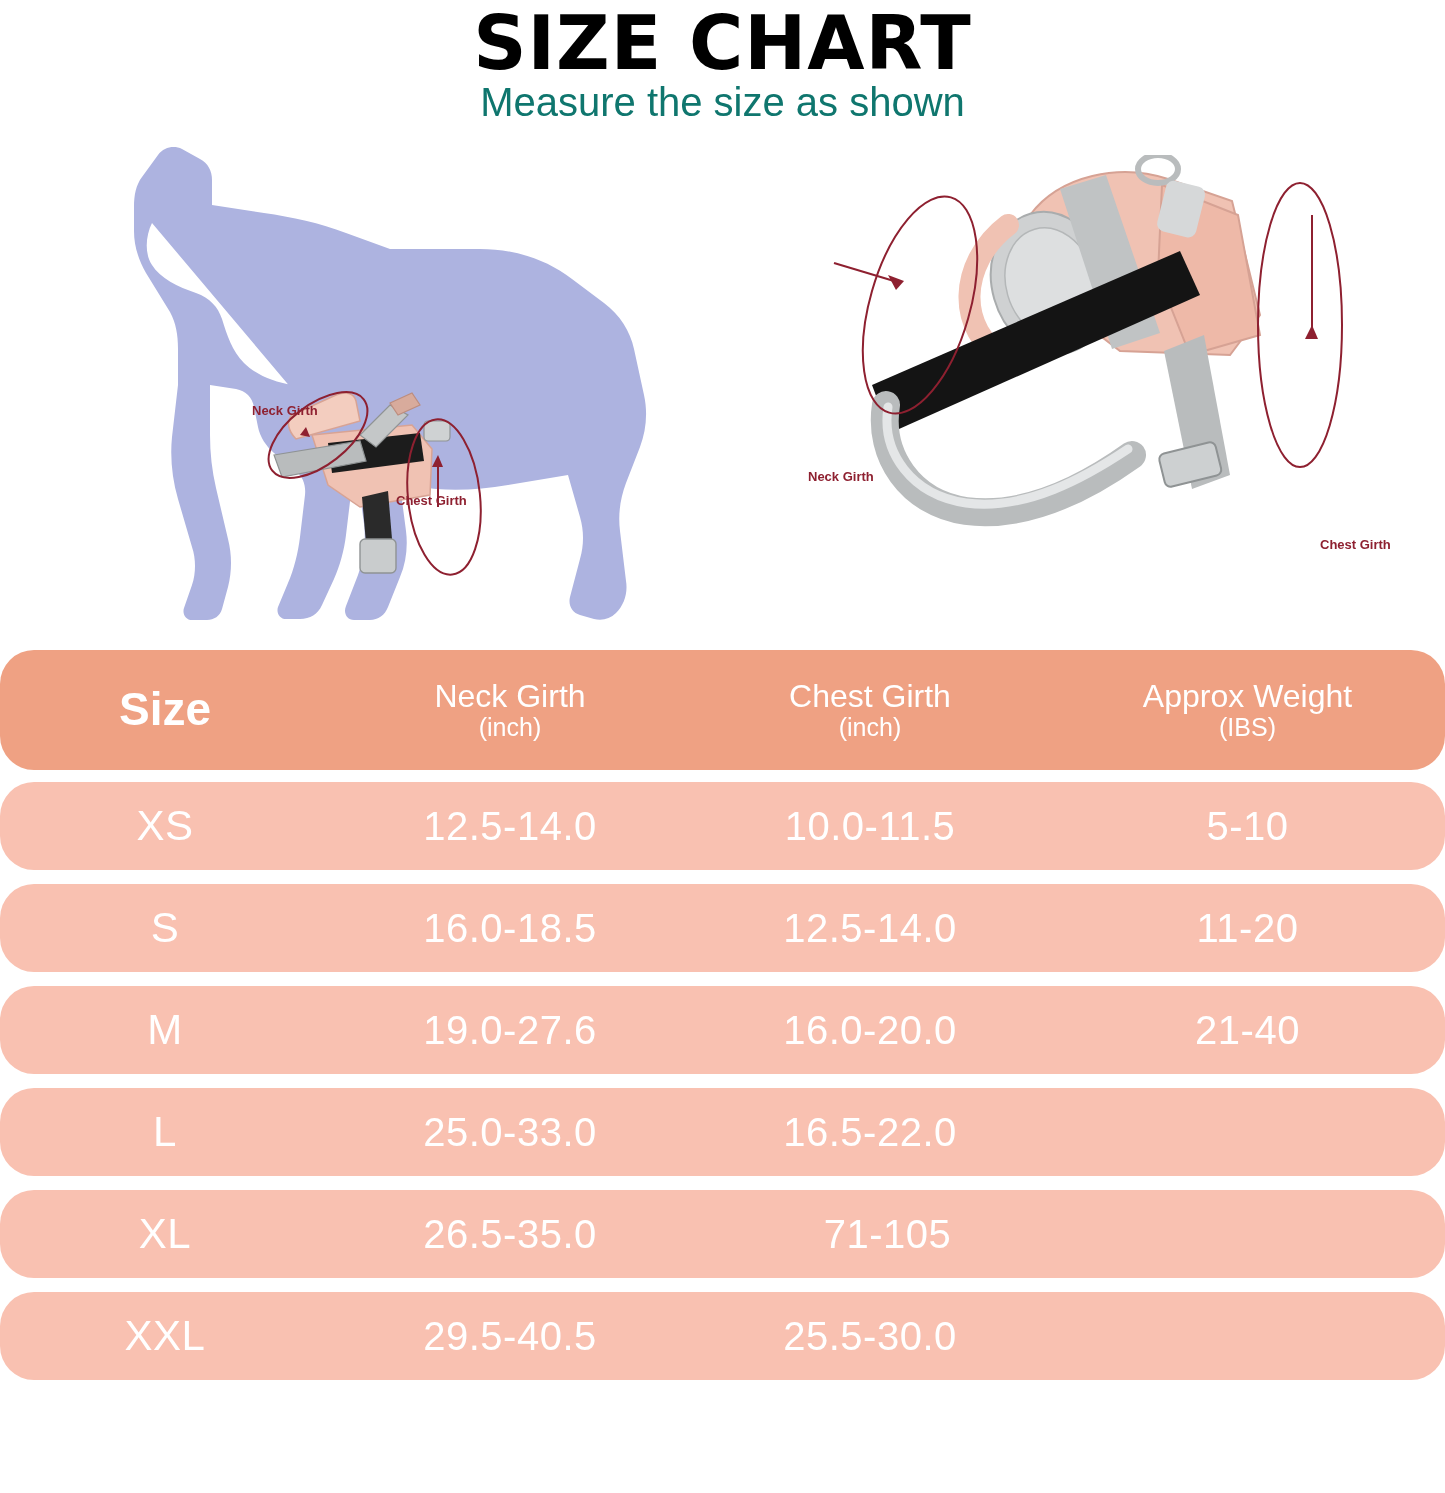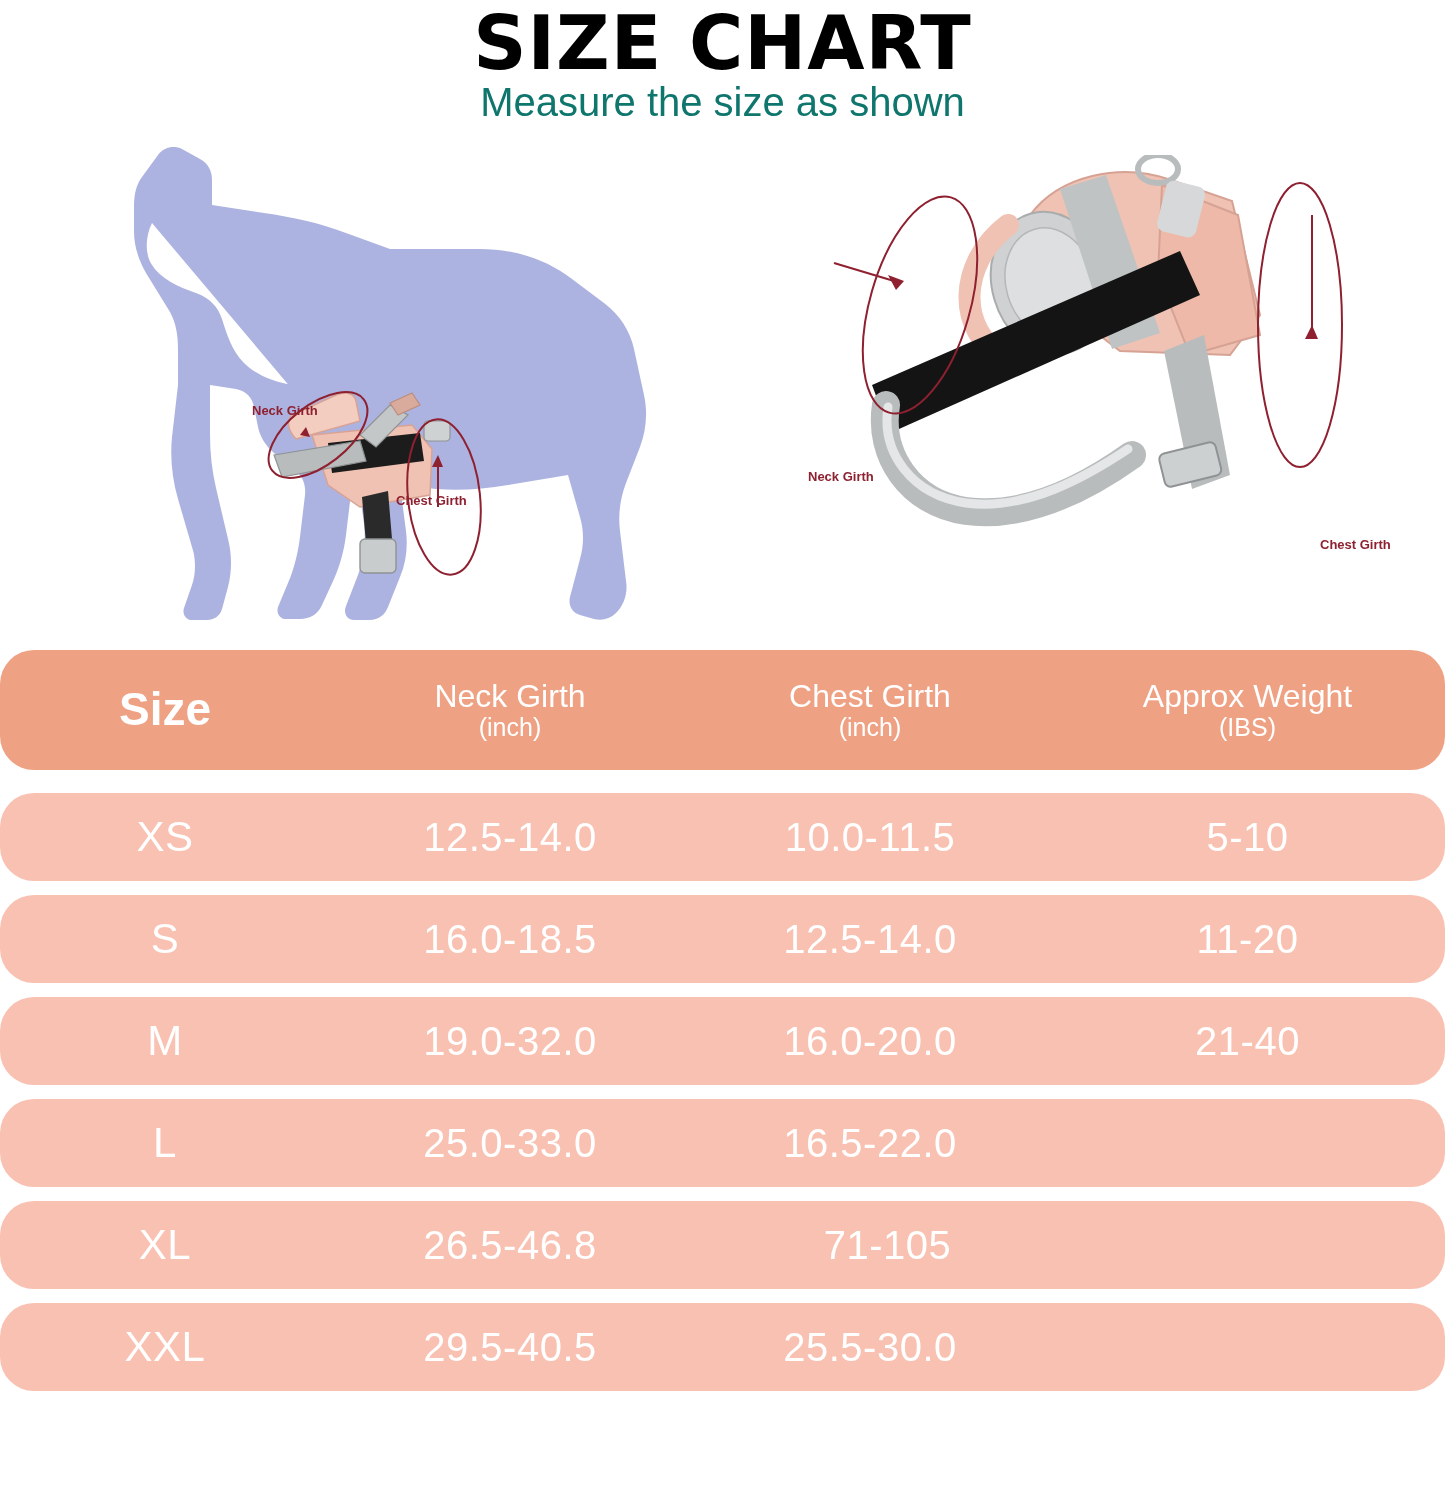--- a/index.html
+++ b/index.html
@@ -81,21 +81,21 @@
     display: flex;
     align-items: center;
     border-radius: 34px;
     margin-bottom: 14px;
     height: 88px;
     box-sizing: border-box;
   }
   .row.head {
     background: #efa183;
     height: 120px;
-    margin-bottom: 23px;
+    margin-bottom: 12px;
   }
   .row.body {
     background: #f9c1b1;
   }
   .cell {
     text-align: center;
     color: #ffffff;
   }
   .c1 { width: 330px; }
   .c2 { width: 360px; }
@@ -327,34 +327,34 @@
 
   <div class="row body">
     <div class="cell c1">S</div>
     <div class="cell c2">16.0-18.5</div>
     <div class="cell c3">12.5-14.0</div>
     <div class="cell c4">11-20</div>
   </div>
 
   <div class="row body">
     <div class="cell c1">M</div>
-    <div class="cell c2">19.0-32.0</div>
+    <div class="cell c2">19.0-27.6</div>
     <div class="cell c3">16.0-20.0</div>
     <div class="cell c4">21-40</div>
   </div>
 
   <div class="row body">
     <div class="cell c1">L</div>
     <div class="cell c2">25.0-33.0</div>
     <div class="cell c3">16.5-22.0</div>
   </div>
 
   <div class="row body">
     <div class="cell c1">XL</div>
-    <div class="cell c2">26.5-46.8</div>
+    <div class="cell c2">26.5-35.0</div>
     <div class="cell c4">71-105</div>
   </div>
 
   <div class="row body">
     <div class="cell c1">XXL</div>
     <div class="cell c2">29.5-40.5</div>
     <div class="cell c3">25.5-30.0</div>
   </div>
 
 </div>

